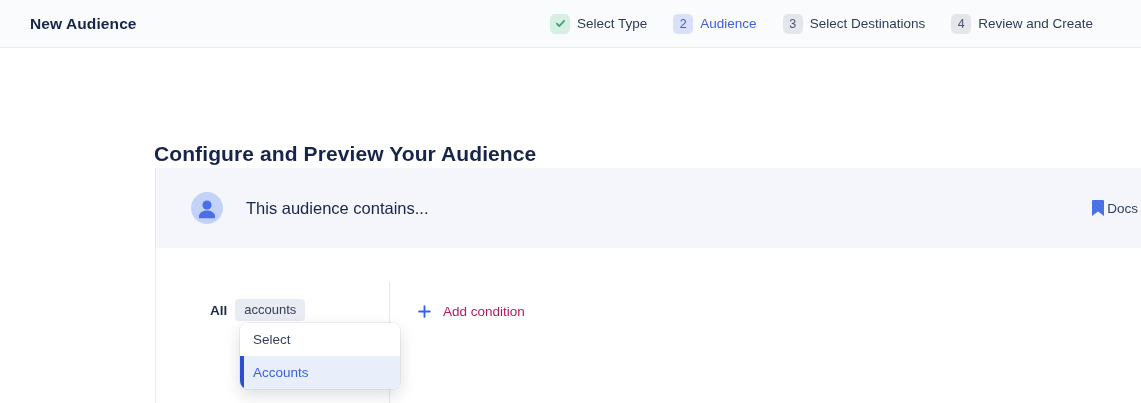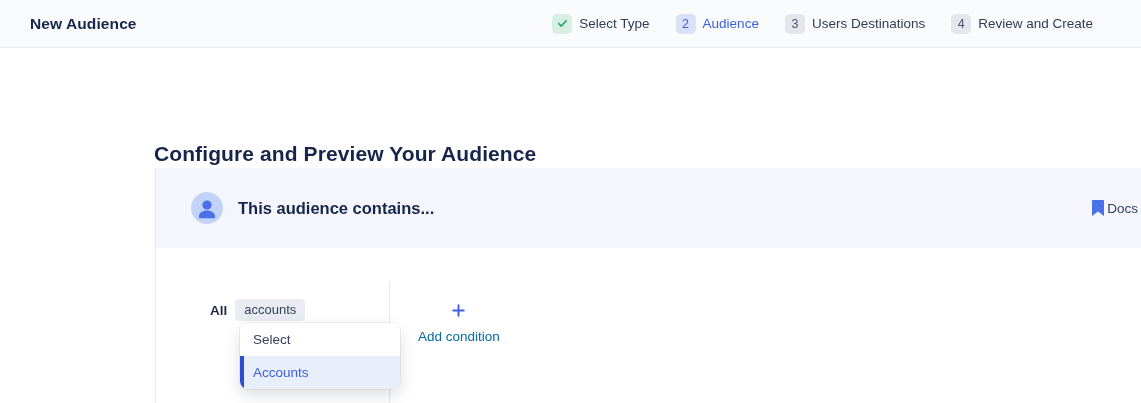--- a/index.html
+++ b/index.html
@@ -40,41 +40,41 @@
   }
   .card-header {
     height: 80px; background: #f4f6fb;
     display: flex; align-items: center; padding: 0 2px 0 35px;
   }
   .avatar {
     width: 32px; height: 32px; border-radius: 50%; background: #c3d3f8;
     display: flex; align-items: center; justify-content: center; margin-right: 15px; flex: 0 0 auto;
     overflow: hidden;
   }
-  .card-title { font-size: 16.5px; font-weight: 700; color: #18254a; }
+  .card-title { font-size: 16.5px; font-weight: 400; color: #18254a; margin-left: 8px; }
   .docs-link {
     margin-left: auto; display: flex; align-items: center; gap: 3px;
     font-size: 13.5px; color: #31405e; cursor: pointer; padding-right: 1px;
   }
 
   .card-body { position: relative; height: calc(100% - 80px); background: #ffffff; }
 
   .vline { position: absolute; left: 233px; top: 34px; bottom: 0; width: 1px; background: #e4e7ed; }
 
   .condition-row { position: absolute; left: 54px; top: 51px; display: flex; align-items: center; gap: 8px; }
   .quantifier { font-size: 13.5px; font-weight: 700; color: #1d2b4a; }
   .entity-pill {
     background: #e9ecf2; color: #36415a; font-size: 13px;
     padding: 3px 9px 4px; border-radius: 4px; cursor: pointer;
   }
 
   .add-condition {
     position: absolute; left: 262px; top: 56px;
     display: flex; align-items: center; gap: 12px;
-    color: #0369a1; font-size: 13.5px; cursor: pointer; flex-direction: column;
+    color: #be185d; font-size: 13.5px; cursor: pointer;
   }
 
   .dropdown {
     position: absolute; left: 84px; top: 75px; width: 160px;
     background: #ffffff; border-radius: 8px; overflow: hidden;
     box-shadow: 0 0 0 1px rgba(16,24,40,.05), 0 6px 16px rgba(16,24,40,.15);
   }
   .dropdown-item {
     height: 33px; display: flex; align-items: center; padding-left: 13px;
     font-size: 13.5px; color: #36415a; cursor: pointer; background: #ffffff;
@@ -99,21 +99,21 @@
           </svg>
       </span>
       <span class="step-label">Select Type</span>
     </div>
     <div class="step active">
       <span class="step-badge active">2</span>
       <span class="step-label">Audience</span>
     </div>
     <div class="step">
       <span class="step-badge todo">3</span>
-      <span class="step-label">Users Destinations</span>
+      <span class="step-label">Select Destinations</span>
     </div>
     <div class="step">
       <span class="step-badge todo">4</span>
       <span class="step-label">Review and Create</span>
     </div>
   </nav>
 </header>
 
 <main class="main">
   <h1 class="page-title">Configure and Preview Your Audience</h1>

